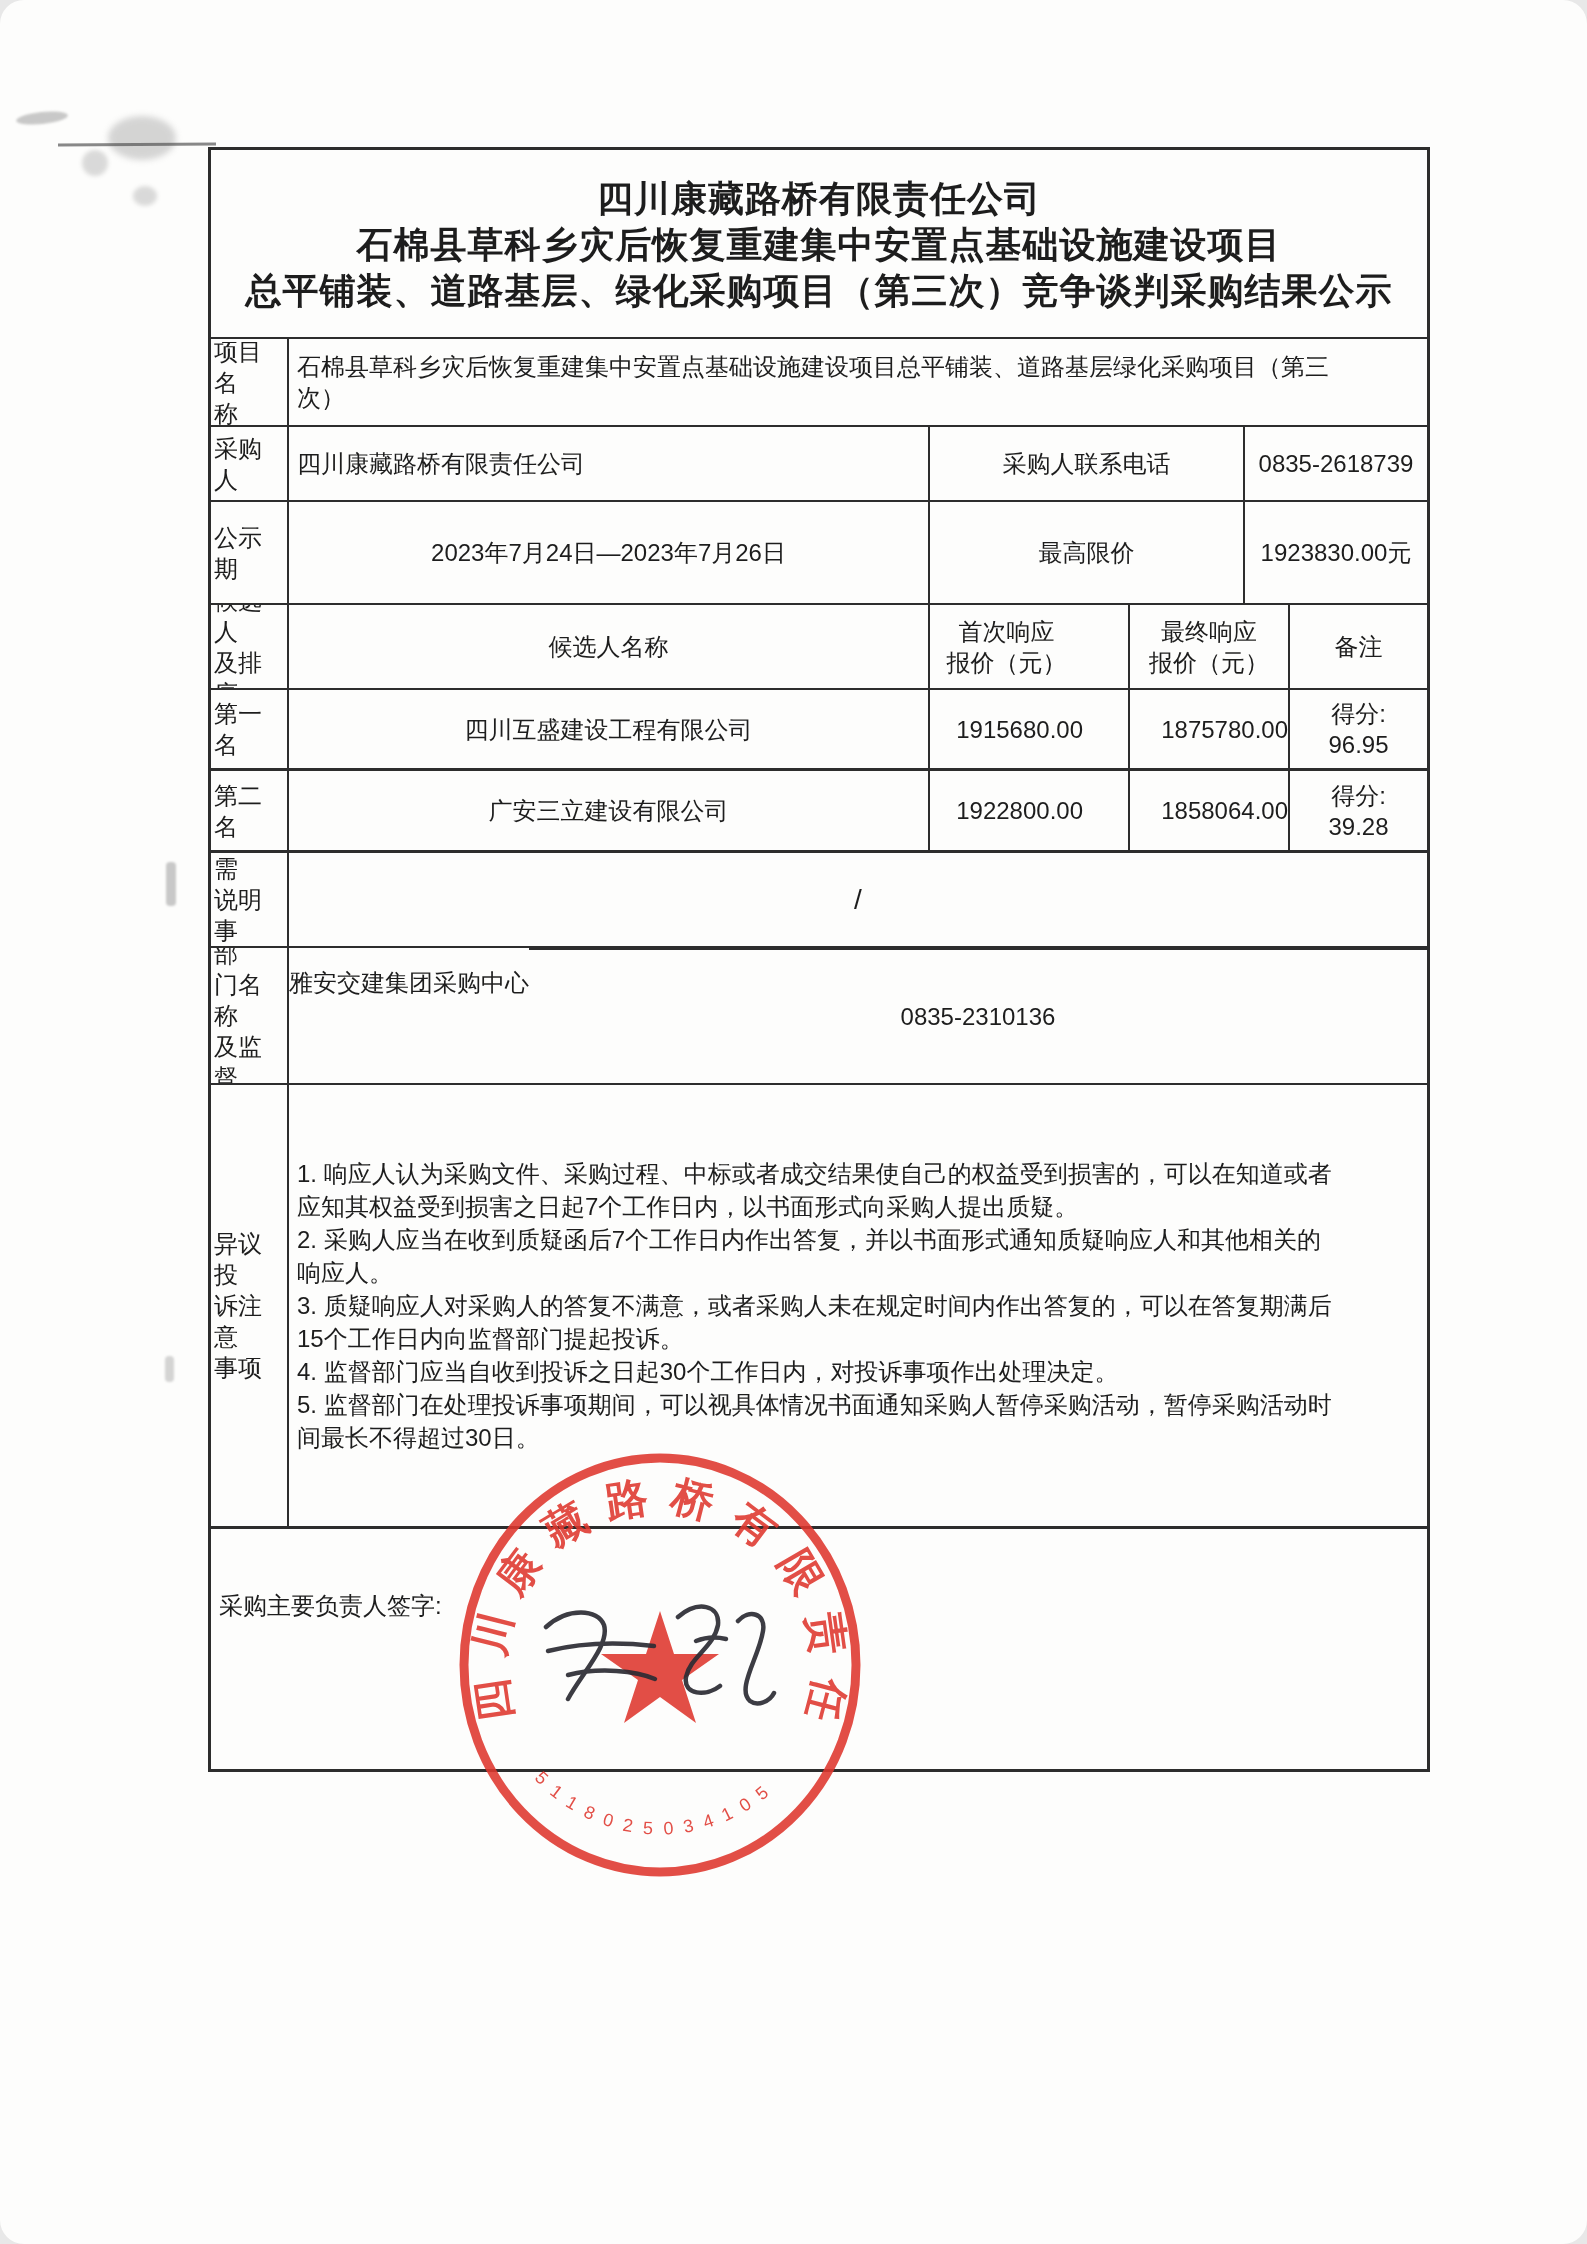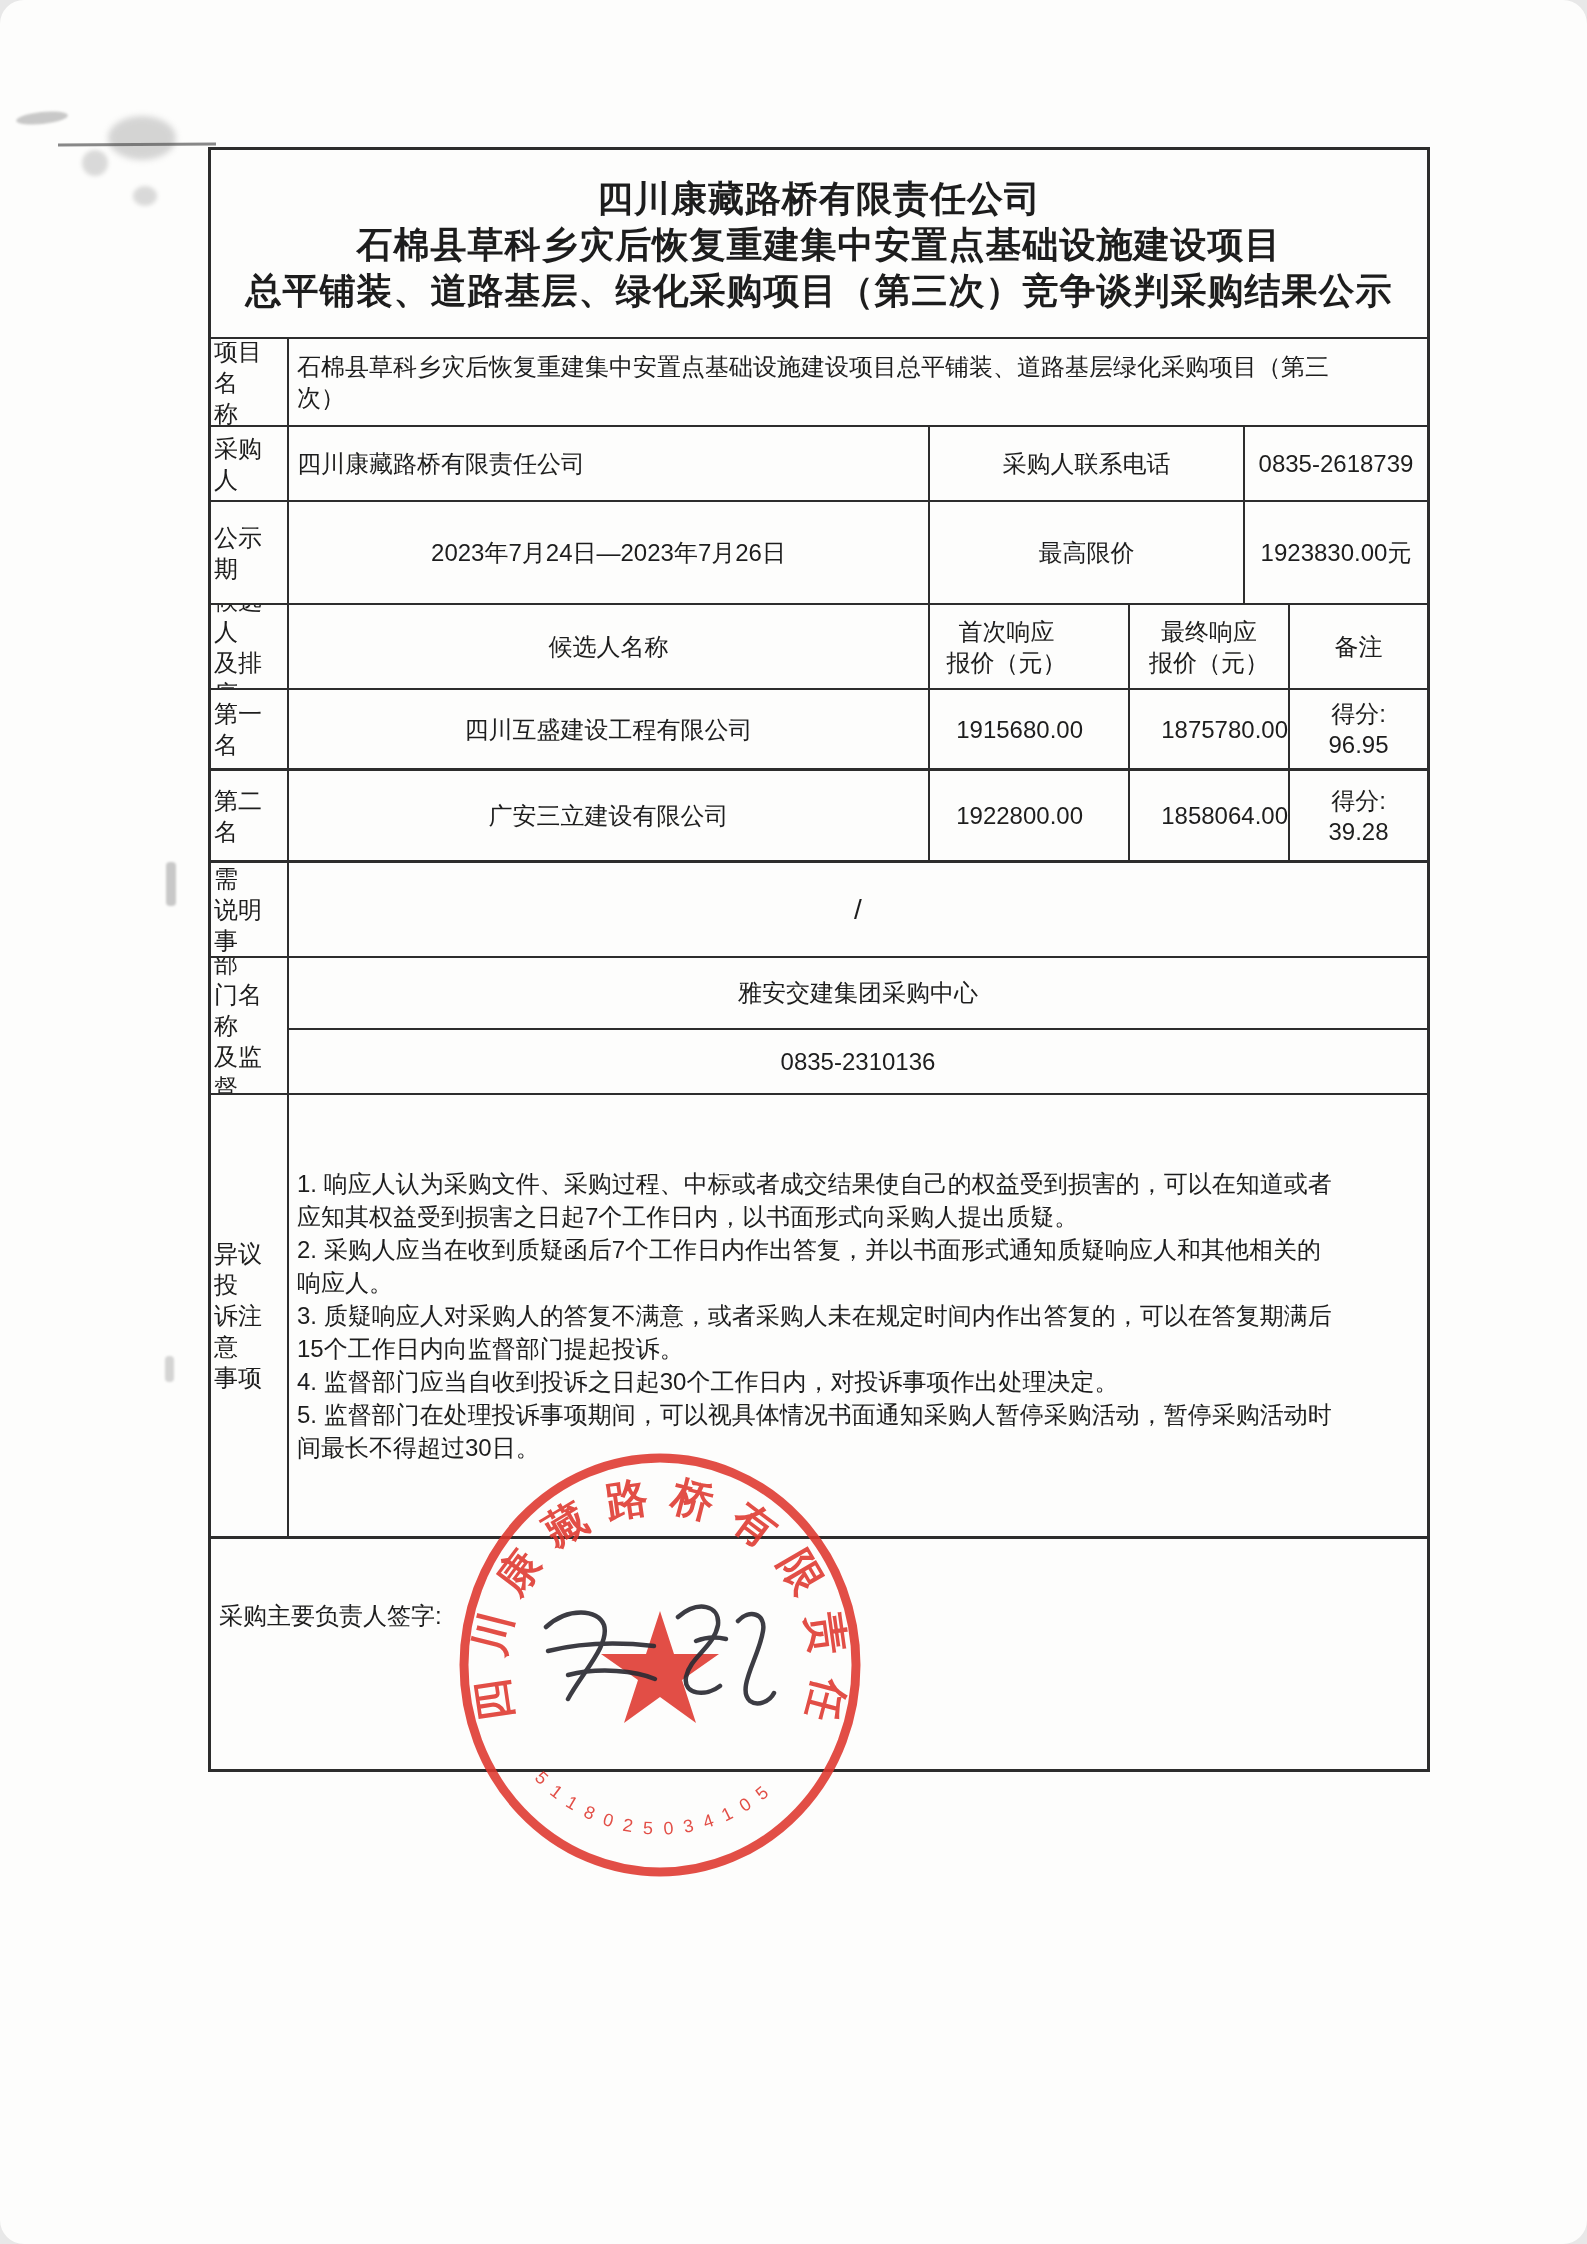--- a/index.html
+++ b/index.html
@@ -41,21 +41,21 @@
   }
   .c:first-child{border-left:none;}
   .lab{width:76px;padding:4px 3px;justify-content:flex-start;text-align:left;}
   .w-content{width:641px;}
   .w-mid{width:315px;}
   .w-first{width:155px;}
   .w-final{width:160px;margin-left:45px;}
   .flex1{flex:1;}
   .tc{justify-content:center;text-align:center;}
   .tr{justify-content:flex-end;padding-right:0;}
-  .sup-right{flex:1;display:flex;flex-direction:column;border-left:2px solid var(--line);box-sizing:border-box;}
+  .sup-right{flex:1;display:flex;border-left:2px solid var(--line);box-sizing:border-box;}
   .sup-a{height:70px;box-sizing:border-box;display:flex;align-items:center;justify-content:center;font-size:24px;}
   .sup-b{flex:1;border-top:2px solid var(--line);box-sizing:border-box;display:flex;align-items:center;justify-content:center;font-size:24px;}
   .objection-text{font-size:24px;line-height:33px;}
   .slash{font-size:28px;}
   
   .stamp{position:absolute;left:450px;top:1445px;}
 </style>
 </head>
 <body>
 
@@ -111,21 +111,21 @@
     </div>
 
     <div class="row" style="height:80px">
       <div class="c lab">第一名</div>
       <div class="c w-content tc">四川互盛建设工程有限公司</div>
       <div class="c w-first tr">1915680.00</div>
       <div class="c w-final tr">1875780.00</div>
       <div class="c flex1 tc">得分: 96.95</div>
     </div>
 
-    <div class="row thick" style="height:92px">
+    <div class="row thick" style="height:82px">
       <div class="c lab">第二名</div>
       <div class="c w-content tc">广安三立建设有限公司</div>
       <div class="c w-first tr">1922800.00</div>
       <div class="c w-final tr">1858064.00</div>
       <div class="c flex1 tc">得分: 39.28</div>
     </div>
 
     <div class="row thick" style="height:96px">
       <div class="c lab">其它需
 说明事

